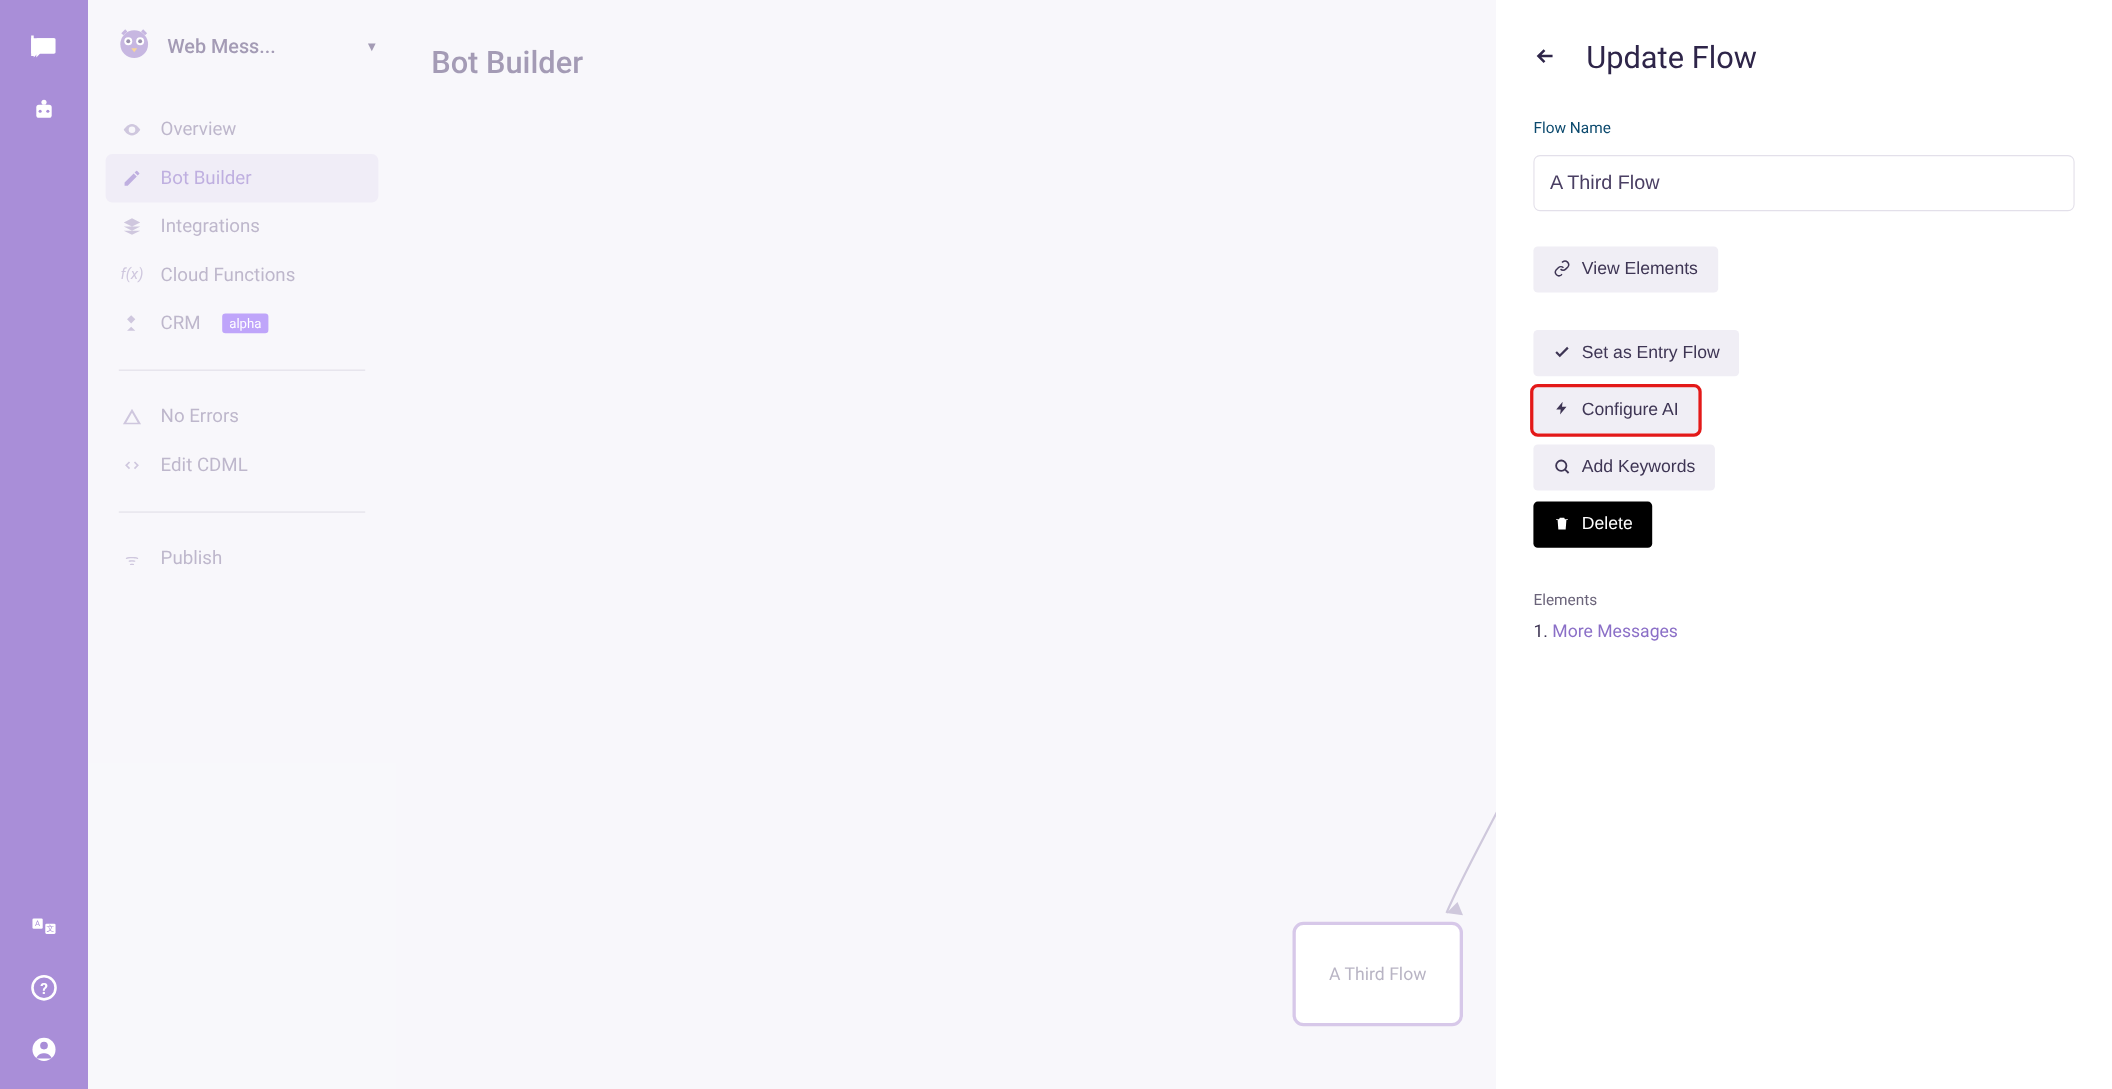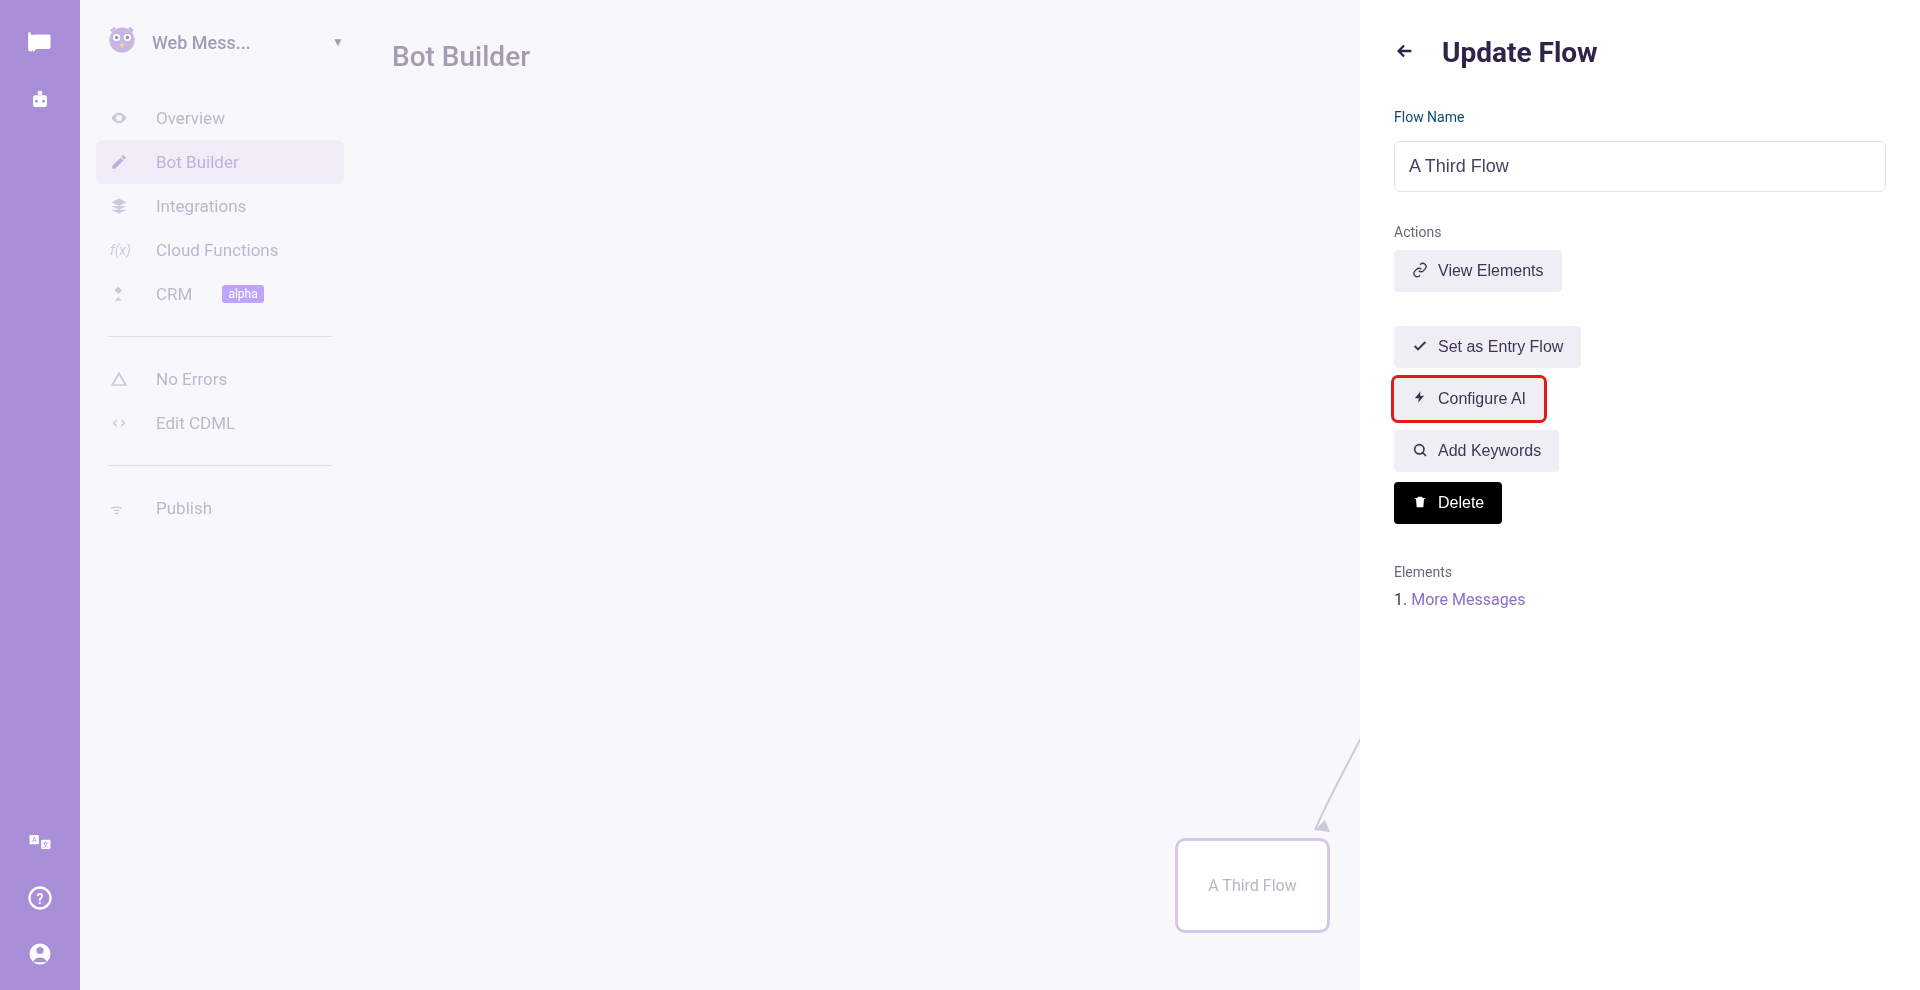--- a/index.html
+++ b/index.html
@@ -41,32 +41,32 @@
 .sidebar .workspace {
   display: flex; align-items: center; gap: 12px;
   margin-bottom: 36px;
   padding-left: 8px;
 }
 .sidebar .workspace .owl-icon { width: 36px; height: 36px; }
 .sidebar .workspace .ws-name { font-size: 18px; color: #5a4b7a; font-weight: 500; flex: 1; overflow: hidden; text-overflow: ellipsis; white-space: nowrap; }
 .sidebar .workspace .caret { color: #5a4b7a; font-size: 12px; }
 
 .sidebar .nav-item {
-  display: flex; align-items: center; gap: 26px;
+  display: flex; align-items: center; gap: 16px;
   padding: 12px 14px;
   color: #8a7da3;
   font-size: 17px;
   cursor: pointer;
   border-radius: 6px;
 }
 .sidebar .nav-item.active {
   background: #e5dff2;
   color: #8b6fc7;
 }
-.sidebar .nav-item .nav-icon { width: 20px; display: flex; color: #a99bc4; }
+.sidebar .nav-item .nav-icon { width: 20px; display: flex; justify-content: center; color: #a99bc4; }
 .sidebar .nav-item.active .nav-icon { color: #8b6fc7; }
 .sidebar .nav-item .badge {
   background: #8b5cf6;
   color: #fff;
   font-size: 12px;
   padding: 2px 6px;
   border-radius: 3px;
   margin-left: 4px;
 }
 .sidebar hr {
@@ -109,21 +109,21 @@
   width: 560px;
   background: #fff;
   flex-shrink: 0;
   padding: 36px 34px;
 }
 .right-panel .panel-head {
   display: flex; align-items: center; gap: 26px;
   margin-bottom: 40px;
 }
 .right-panel .back-btn { cursor: pointer; color: #2e2549; }
-.right-panel .panel-title { font-size: 28px; font-weight: 700; color: #2e2549; }
+.right-panel .panel-title { font-size: 28px; font-weight: 400; color: #2e2549; }
 
 .right-panel .field-label { font-size: 14px; color: #0c4a6e; margin-bottom: 16px; }
 .right-panel .field-input {
   width: 100%;
   border: 1px solid #e3e0ea;
   border-radius: 6px;
   padding: 14px 14px;
   font-size: 18px;
   color: #4a3f63;
   margin-bottom: 32px;
@@ -304,21 +304,20 @@
         <svg width="22" height="22" viewBox="0 0 24 24" fill="none" stroke="currentColor" stroke-width="2.5">
             <path d="M19 12H5M11 18l-6-6 6-6"></path>
           </svg>
       </span>
       <span class="panel-title">Update Flow</span>
     </div>
 
     <div class="field-label">Flow Name</div>
     <input class="field-input" value="A Third Flow" style="">
 
-    <div class="section-label">Actions</div>
 
     <div class="action-stack">
       <button class="action-btn">
         <span class="btn-icon">
             <svg width="16" height="16" viewBox="0 0 24 24" fill="currentColor">
               <path d="M10 13a5 5 0 007 0l3-3a5 5 0 00-7-7l-1 1M14 11a5 5 0 00-7 0l-3 3a5 5 0 007 7l1-1" stroke="currentColor" stroke-width="2" fill="none"></path>
             </svg>
           </span>
         <span>View Elements</span>
       </button>

